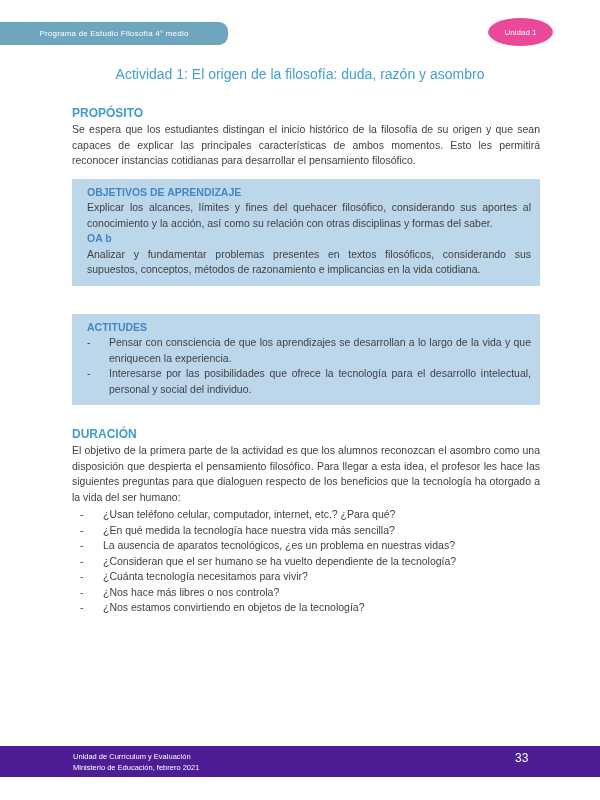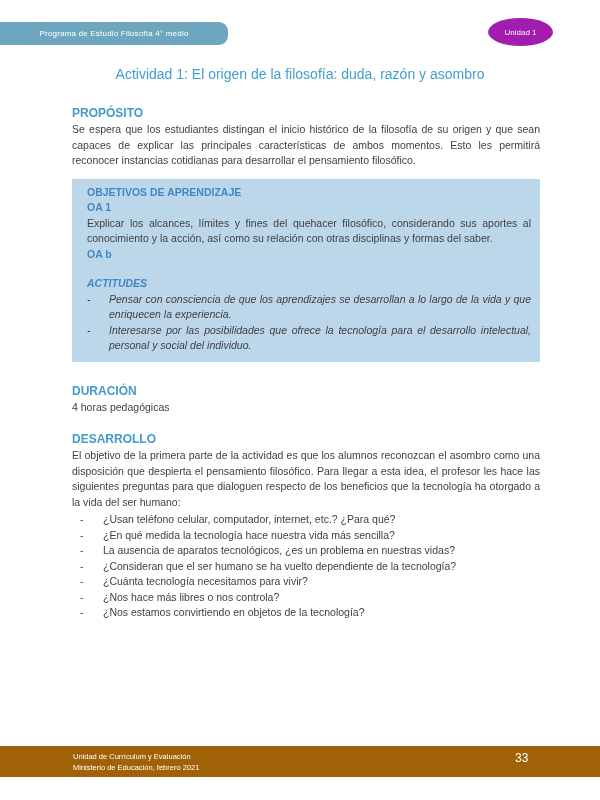--- a/index.html
+++ b/index.html
@@ -19,21 +19,21 @@
     position: absolute; left: 0; top: 22px;
     width: 228px; height: 23px;
     background: #6fa6bf;
     border-radius: 0 9px 9px 0;
     display: flex; align-items: center; justify-content: center;
     color: #fff; font-size: 8px; letter-spacing: 0.2px;
   }
   .badge-unit {
     position: absolute; left: 488px; top: 18px;
     width: 65px; height: 28px;
-    background: #a21caf;
+    background: #ec4899;
     border-radius: 50%;
     display: flex; align-items: center; justify-content: center;
     color: #fff; font-size: 8px;
   }
 
   
   .doc-title {
     position: absolute; top: 66px; left: 0; right: 0;
     text-align: center;
     font-size: 14px; font-weight: 400;
@@ -49,21 +49,21 @@
     font-size: 12px; font-weight: 700; line-height: 14px;
     color: #419bcb;
   }
   .para { text-align: justify; margin-top: 2px; }
 
   .infobox {
     background: #bdd7ea;
     padding: 6px 9px 8px 15px;
     margin-top: 10px;
   }
-  .infobox + .infobox { margin-top: 0; font-style: italic; }
+  .infobox + .infobox { margin-top: 28px; }
   .box-heading, .box-sub {
     font-size: 10.5px; font-weight: 700; line-height: 15.5px;
     color: #4187c6;
   }
   .box-para { text-align: justify; }
 
   .li { display: flex; align-items: flex-start; }
   .li .marker { flex: 0 0 22px; text-align: left; }
   .li .li-text { flex: 1; text-align: justify; }
 
@@ -76,21 +76,21 @@
   .mt-line  { margin-top: 2px;  }
   .mt-des   { margin-top: 17px; }
   .mt-dudas { margin-top: 17px; }
 
   .italic { }
 
   
   .footer {
     position: absolute; left: 0; top: 746px;
     width: 600px; height: 31px;
-    background: #a16207;
+    background: #4c1d95;
     color: #ffffff;
   }
   .footer-left {
     position: absolute; left: 73px; top: 5px;
     font-size: 7.5px; line-height: 11px;
   }
   .footer-page {
     position: absolute; left: 515px; top: 5px;
     font-size: 12px;
   }
@@ -109,41 +109,39 @@
 
   <div class="doc-title">Actividad 1: El origen de la filosofía: duda, razón y asombro</div>
 
   <div class="content">
 
     <div class="sec-heading">PROPÓSITO</div>
     <p class="para">Se espera que los estudiantes distingan el inicio histórico de la filosofía de su origen y que sean capaces de explicar las principales características de ambos momentos. Esto les permitirá reconocer instancias cotidianas para desarrollar el pensamiento filosófico.</p>
 
     <div class="infobox">
       <div class="box-heading">OBJETIVOS DE APRENDIZAJE</div>
-      <div class="box-sub">OA 1</div>
       <p class="box-para">Explicar los alcances, límites y fines del quehacer filosófico, considerando sus aportes al conocimiento y la acción, así como su relación con otras disciplinas y formas del saber.</p>
       <div class="box-sub">OA b</div>
+      <p class="box-para">Analizar y fundamentar problemas presentes en textos filosóficos, considerando sus supuestos, conceptos, métodos de razonamiento e implicancias en la vida cotidiana.</p>
     </div>
 
     <div class="infobox">
       <div class="box-heading">ACTITUDES</div>
       <div class="li">
         <span class="marker">-</span>
         <span class="li-text">Pensar con consciencia de que los aprendizajes se desarrollan a lo largo de la vida y que enriquecen la experiencia.</span>
       </div>
       <div class="li">
         <span class="marker">-</span>
         <span class="li-text">Interesarse por las posibilidades que ofrece la tecnología para el desarrollo intelectual, personal y social del individuo.</span>
       </div>
     </div>
 
     <div class="sec-heading mt-dur">DURACIÓN</div>
-    <div class="mt-line">4 horas pedagógicas</div>
 
-    <div class="sec-heading mt-des">DESARROLLO</div>
 
     <p class="para">El objetivo de la primera parte de la actividad es que los alumnos reconozcan el asombro como una disposición que despierta el pensamiento filosófico. Para llegar a esta idea, el profesor les hace las siguientes preguntas para que dialoguen respecto de los beneficios que la tecnología ha otorgado a la vida del ser humano:</p>
 
     <div class="q-list">
       <div class="li">
         <span class="marker">-</span>
         <span class="li-text">¿Usan teléfono celular, computador, internet, etc.? ¿Para qué?</span>
       </div>
       <div class="li">
         <span class="marker">-</span>

